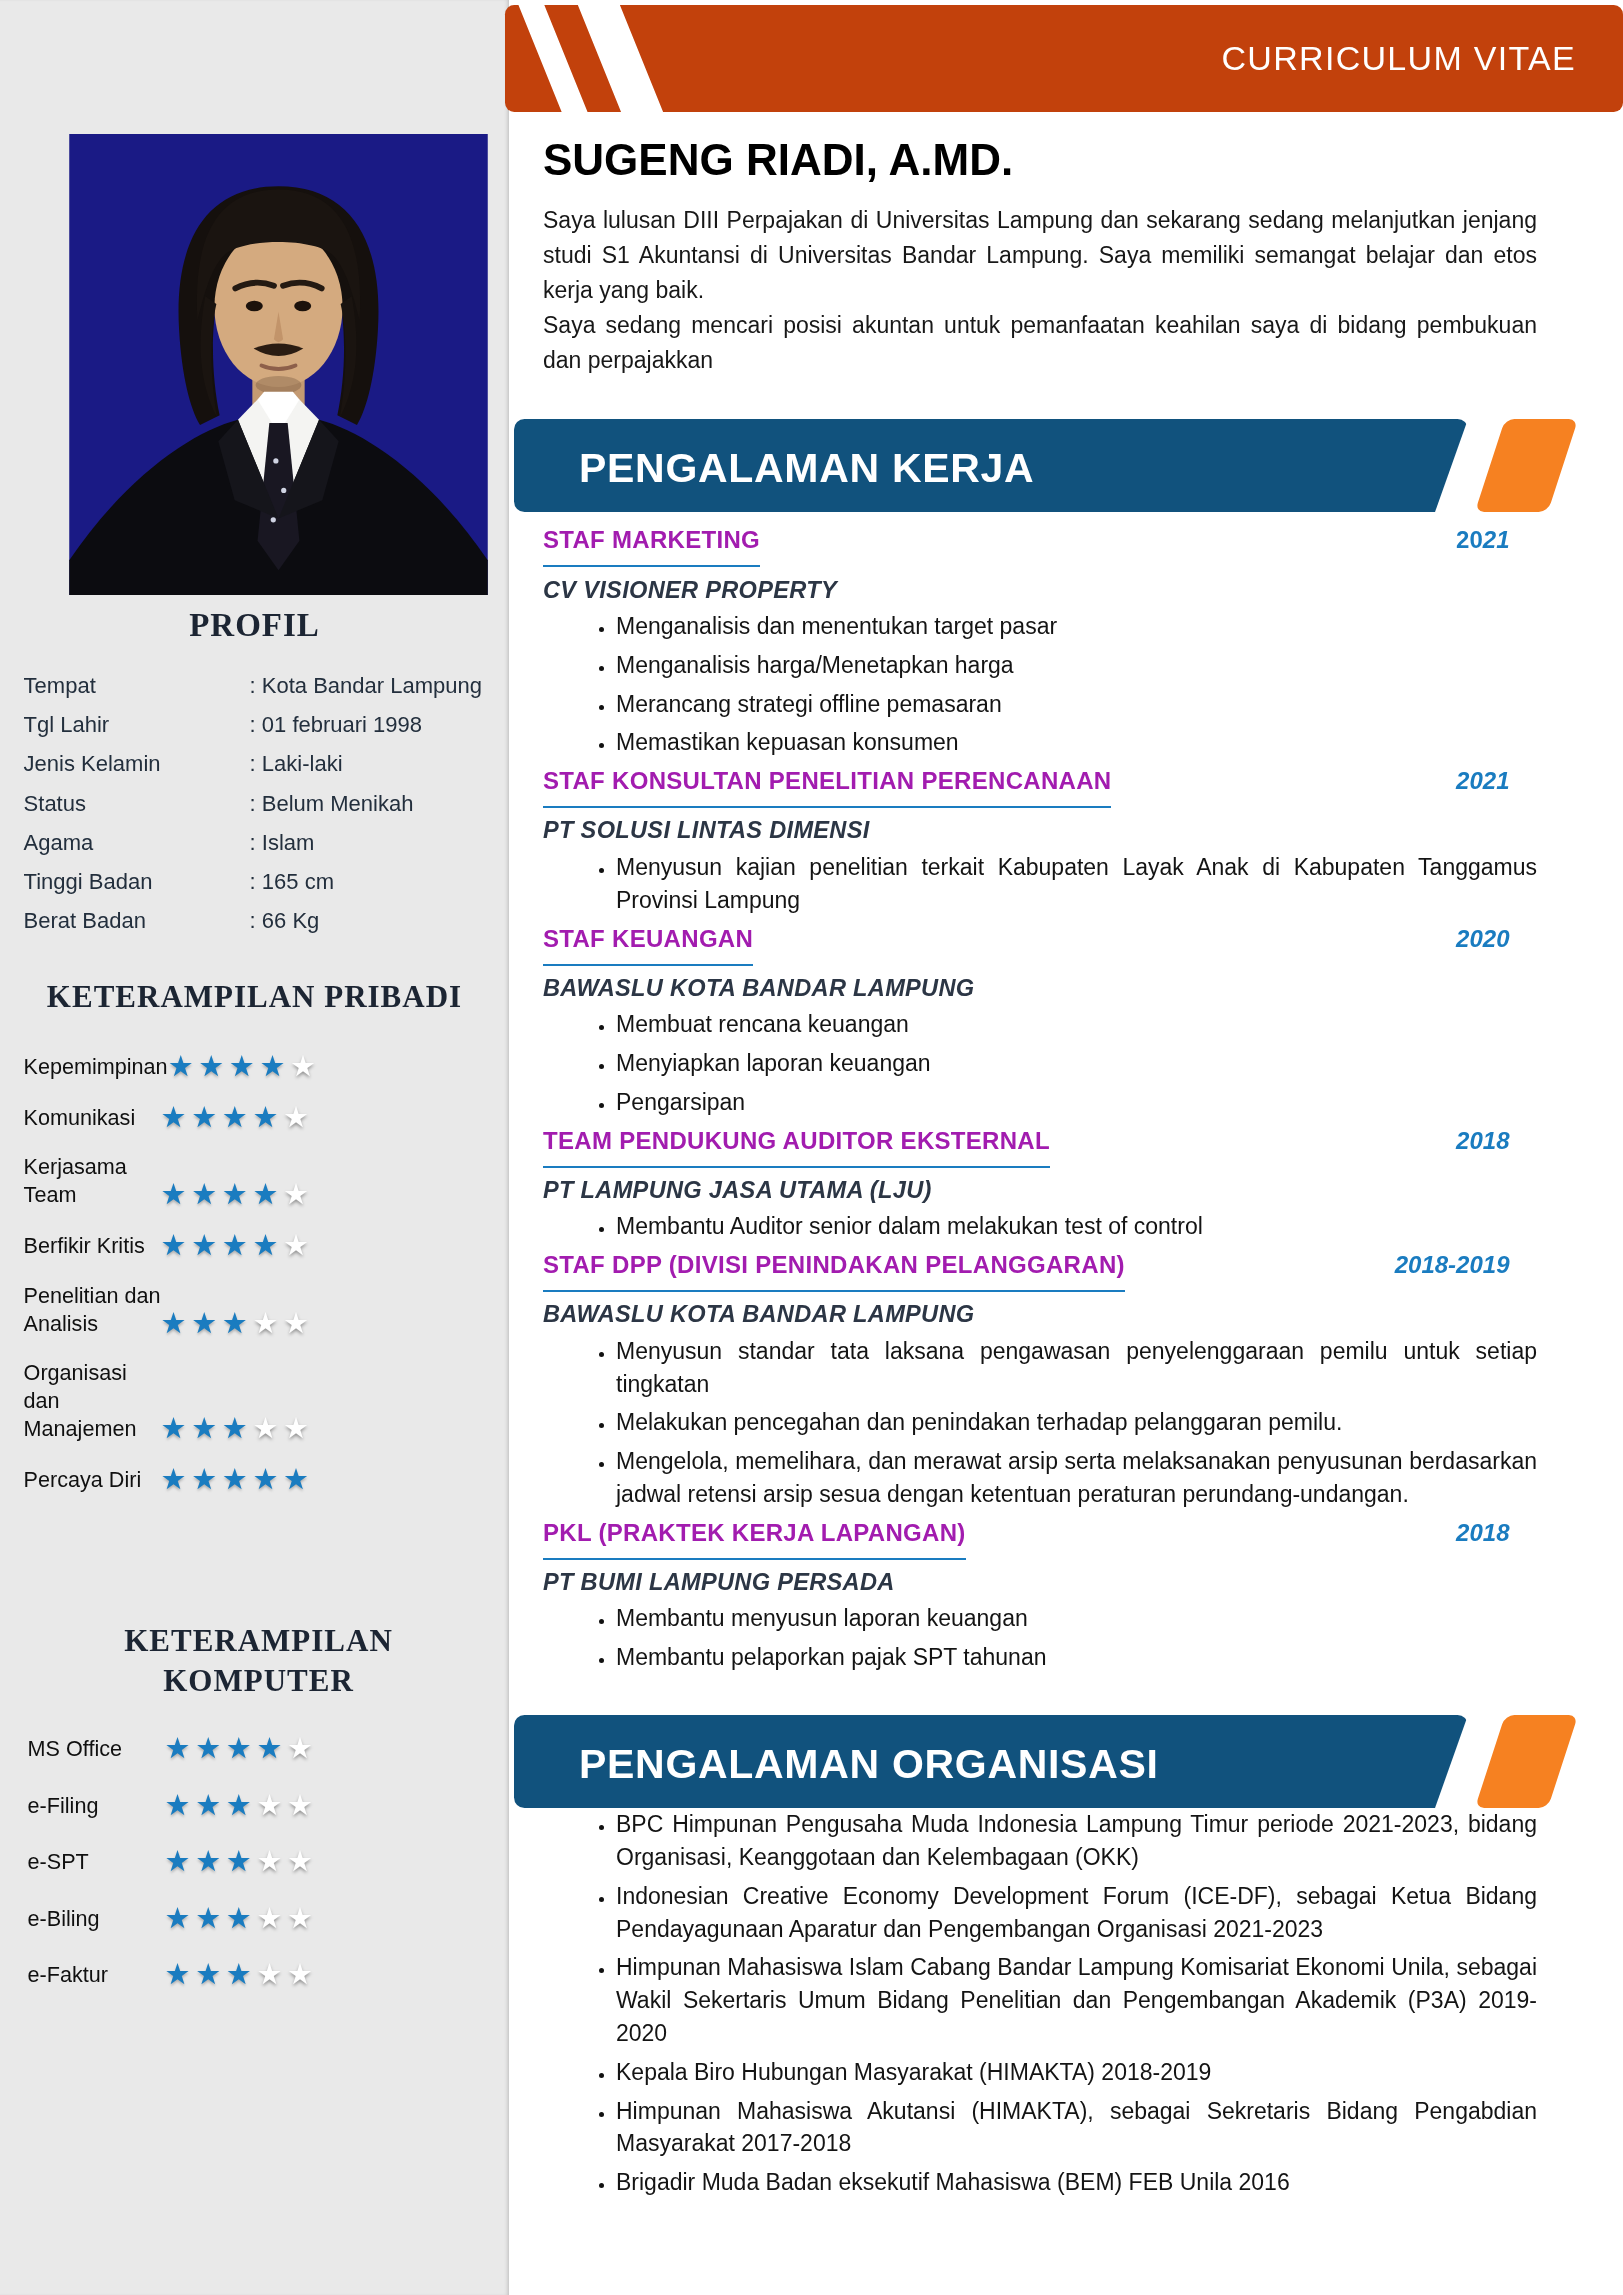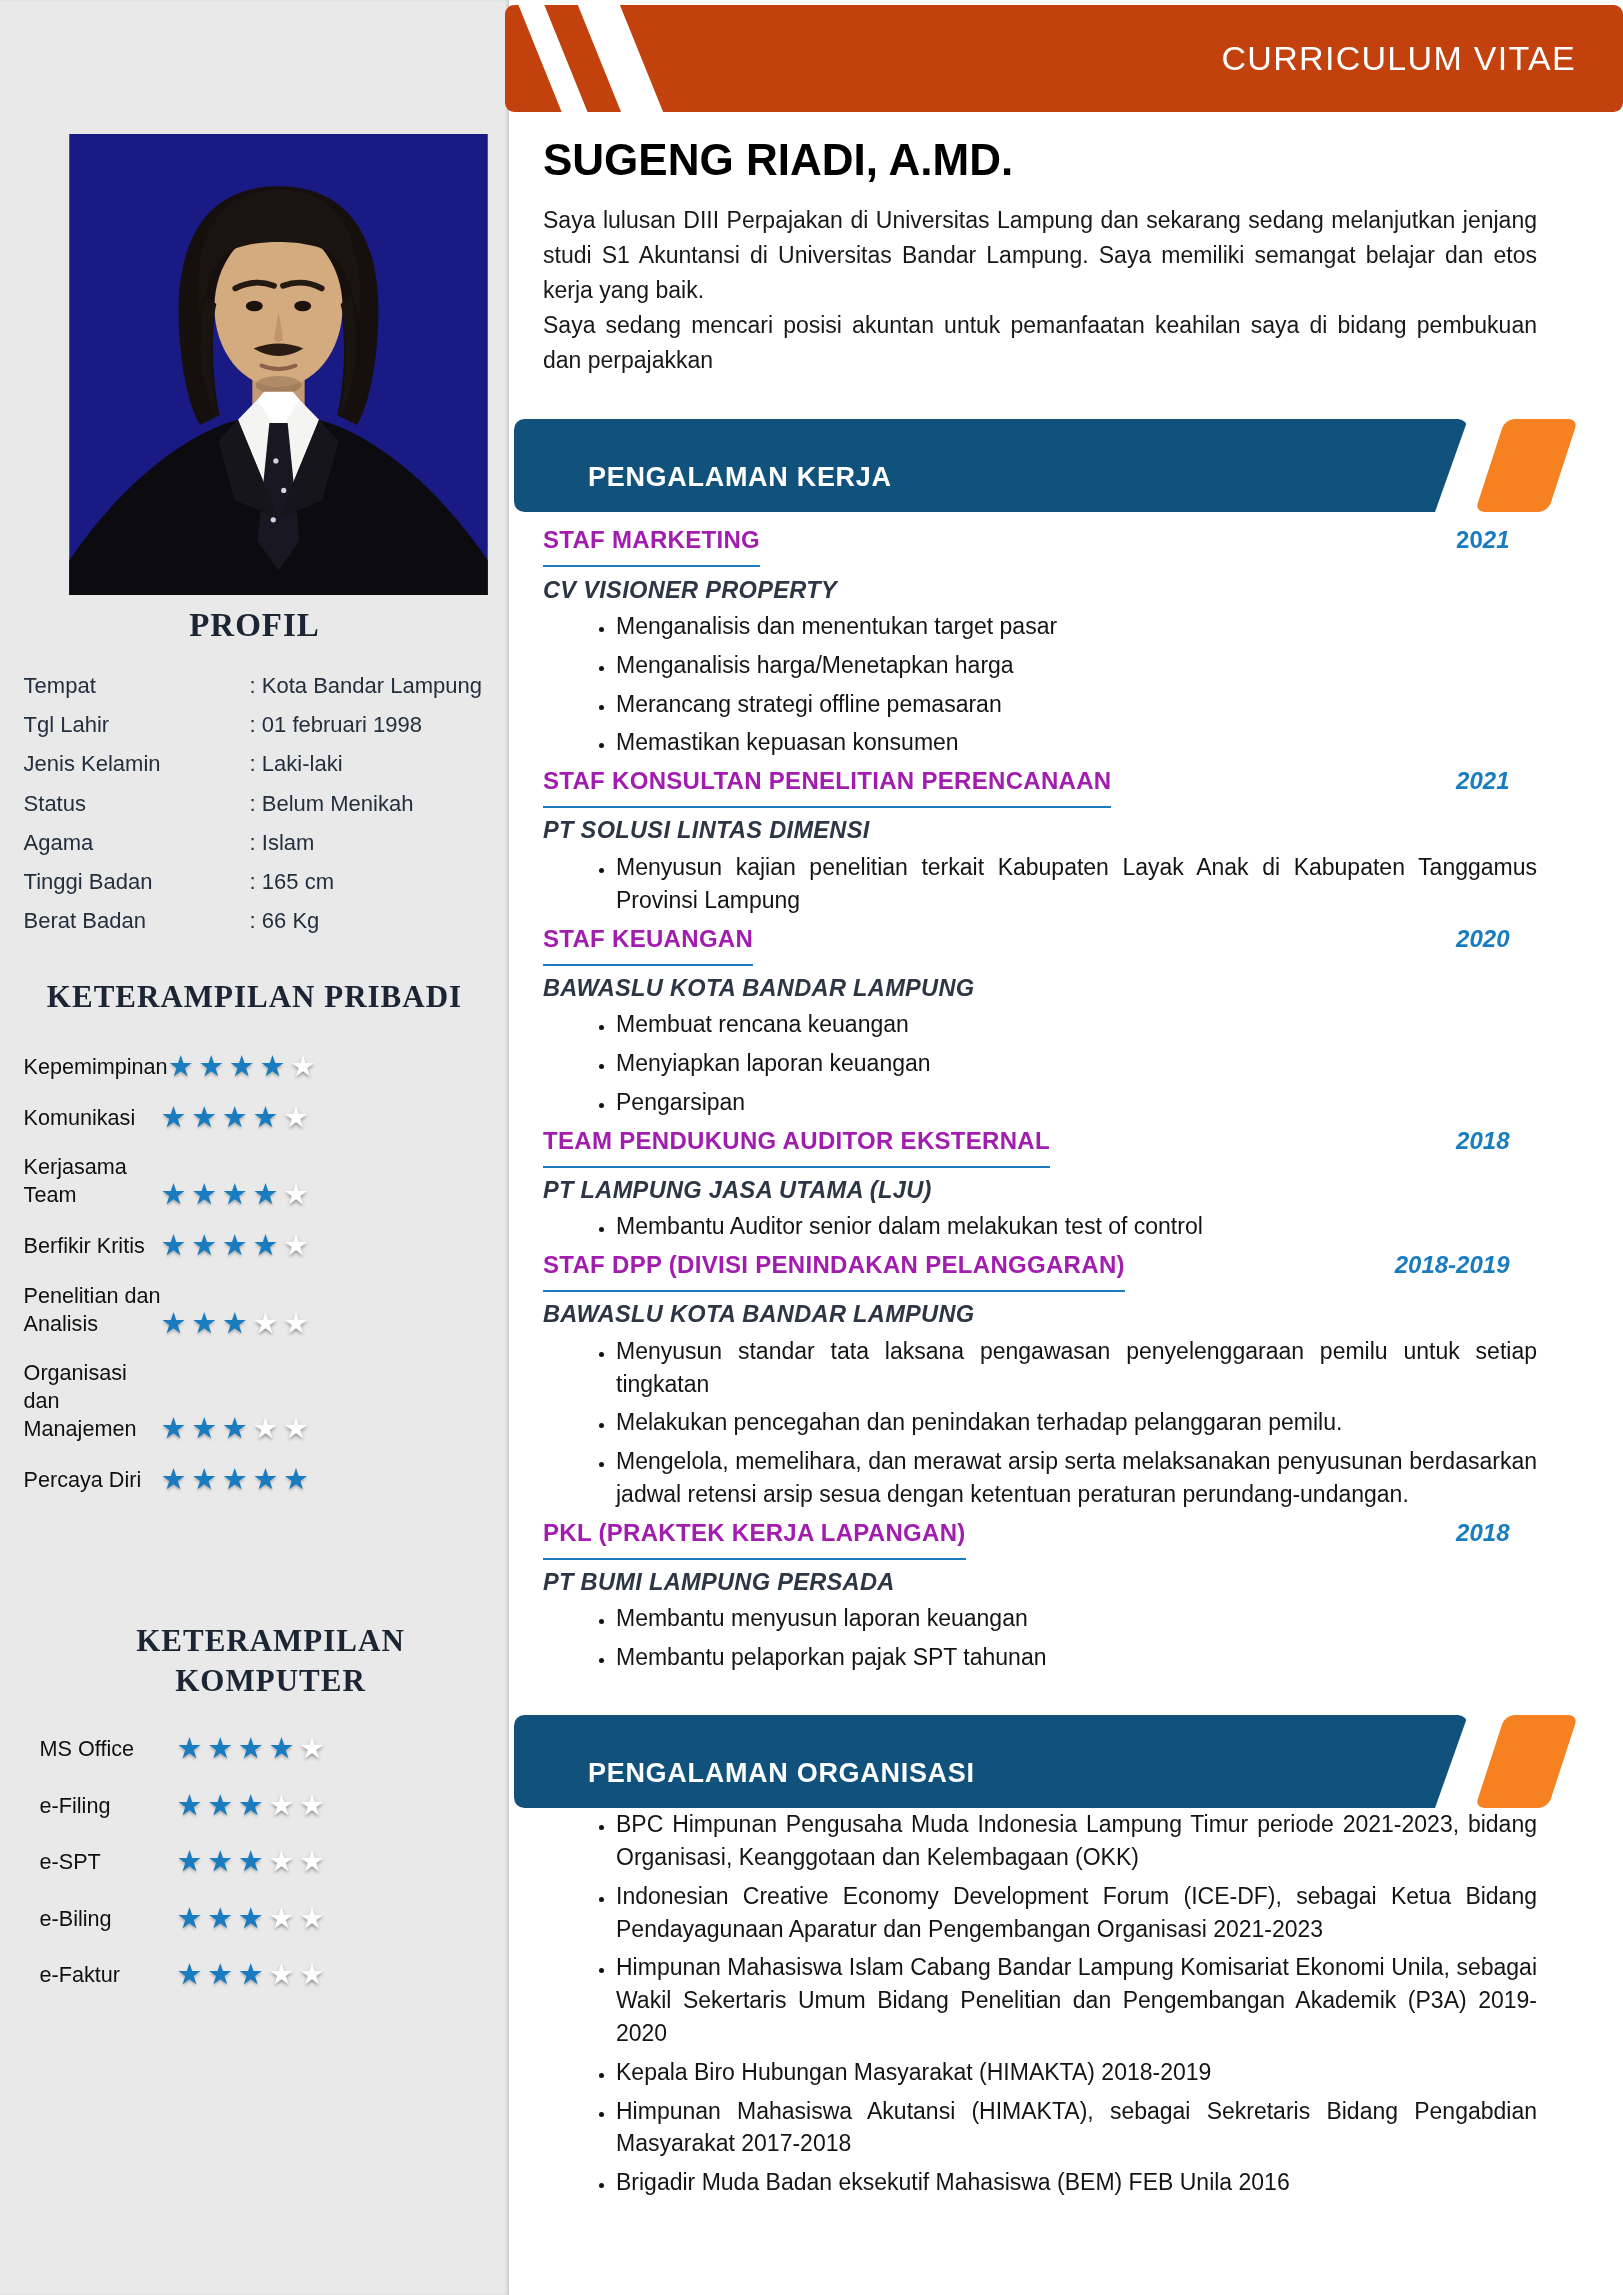--- a/index.html
+++ b/index.html
@@ -22,21 +22,21 @@
   .pvalue { flex:1; }
 
   .skills-block1 { position:absolute; left:0; top:979px; width:509px; }
   .skills-title  { font-size:31px; margin:0 0 37px 0; }
   .srow { display:flex; align-items:flex-end; padding:0 11.8px 0 23.6px; margin-bottom:21.6px; }
   .slabel { flex:0 0 137px; font-size:21.6px; color:#101010; line-height:1.3; }
   .stars { white-space:nowrap; font-size:29px; letter-spacing:4.6px; line-height:1; }
   .star.filled { color:#1a7cc0; text-shadow:0 2px 2.6px rgba(0,0,0,.25); }
   .star.empty  { color:#ffffff; text-shadow:0 2px 3.3px rgba(0,0,0,.38); }
 
-  .skills-block2 { position:absolute; left:16px; top:1621px; width:509px; }
+  .skills-block2 { position:absolute; left:4px; top:1621px; width:509px; }
   .skills2-title { font-size:31px; width:366px; margin:0 auto 34px auto; line-height:1.28; }
   .skills-block2 .srow { margin-bottom:27.5px; }
 
   
   .top-band { position:absolute; left:505px; top:5.2px; width:1118px; height:107px;
               background:#c2410c; border-radius:9.2px; overflow:hidden; }
   .band-stripe { position:absolute; top:-46px; height:209px; width:23.6px; background:#ffffff;
                  transform:rotate(-22deg); border-radius:14.4px; }
   .stripe-a { left:38px; }
   .stripe-b { left:98px; width:39px; }
@@ -44,22 +44,22 @@
                 font-size:34px; letter-spacing:1.3px; font-weight:400; }
 
   
   .main-col { position:absolute; left:543px; top:135px; width:994px; }
   h1.name { font-size:44px; font-weight:700; color:#000000; margin:0 0 18.3px 0; }
   .summary p { margin:0; font-size:23px; line-height:1.52; text-align:justify; color:#181818; }
 
   .banner { position:relative; left:-29px; width:1047px; height:93px; margin-top:41px; }
   .banner-blue { position:absolute; left:0; top:0; width:954px; height:93px; background:#11527d;
                  border-radius:10.5px; clip-path:polygon(0 0, 100% 0, calc(100% - 33px) 100%, 0 100%); }
-  .banner-title { position:absolute; left:62px; top:0; line-height:93px; margin:12px; color:#ffffff;
-                  font-weight:700; font-size:27px; letter-spacing:0.7px; }
+  .banner-title { position:absolute; left:62px; top:0; line-height:93px; margin:3px; color:#ffffff;
+                  font-weight:700; font-size:41px; letter-spacing:0.7px; }
   .banner-orange { position:absolute; left:976px; top:0; width:73px; height:93px;
                    background:#f68121; transform:skewX(-18deg); border-radius:9.2px; }
 
   .entries { margin-top:14.4px; }
   .entry { margin-bottom:6.5px; }
   .entry-head { display:flex; align-items:baseline; }
   .role { font-size:24px; font-weight:700; color:#a21caf; border-bottom:2.6px solid #1a7cc0;
           padding-bottom:11px; letter-spacing:0.3px; }
   .year { margin-left:auto; padding-right:27.5px; font-size:24px; font-weight:700; color:#1a7cc0; }
   .year .yi { font-style:italic; }

